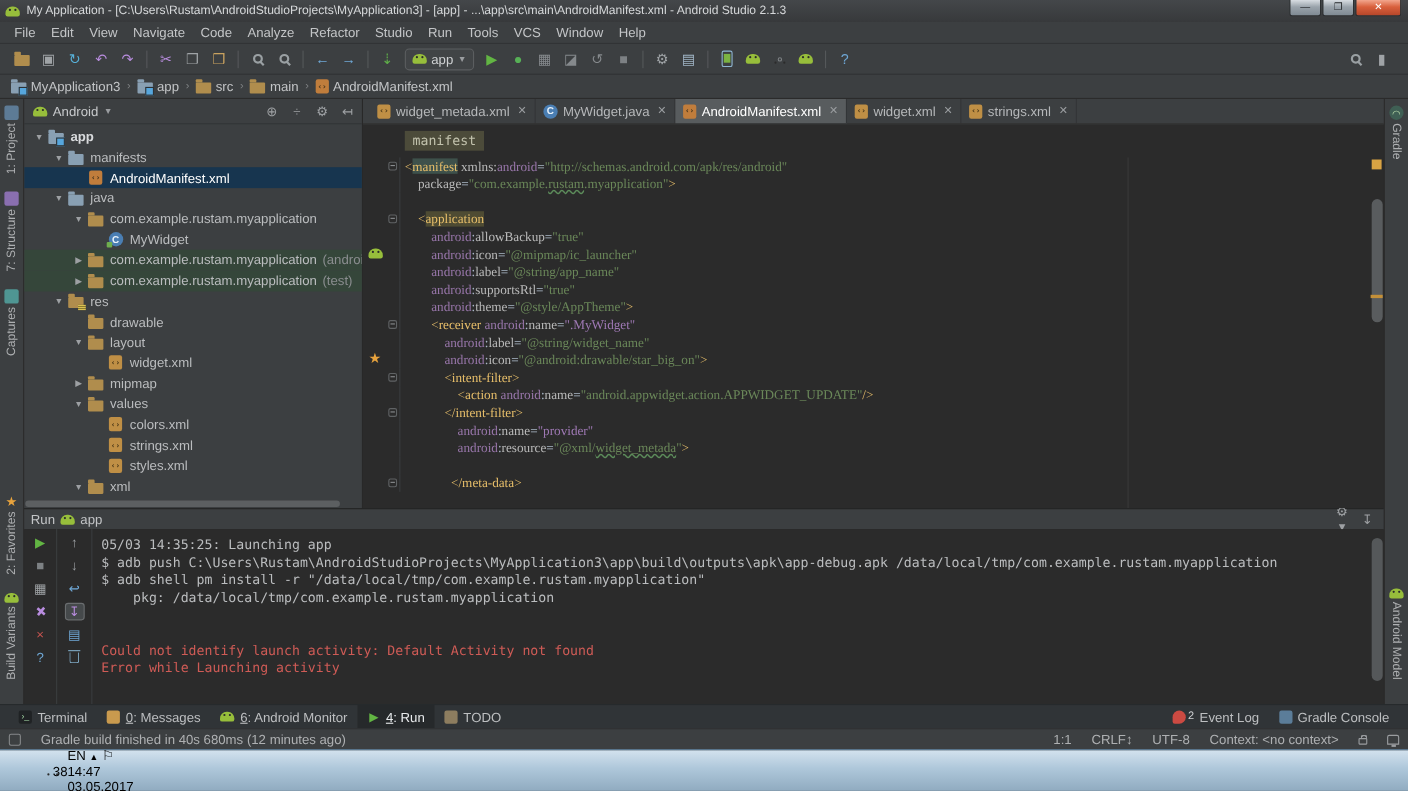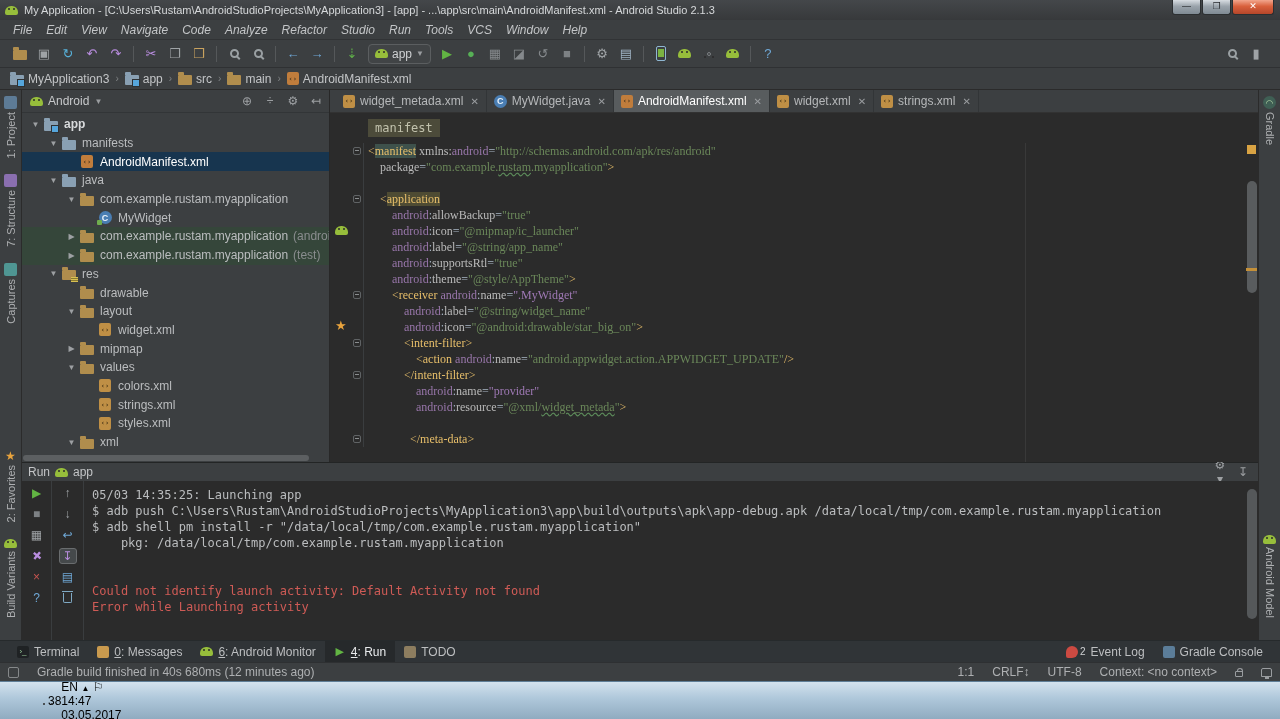--- a/index.html
+++ b/index.html
@@ -13,21 +13,21 @@
   #titlebar .ttl { white-space:nowrap; overflow:hidden; }
   .winbtns { position:absolute; right:6px; top:0; display:flex; }
   .winbtn { width:29px; height:15px; border:1px solid #2c2f31; border-top:none; border-radius:0 0 3px 3px;
     background:linear-gradient(#d8dde2,#9aa3ab 45%,#7f8a93); color:#26292c; font-size:9px; line-height:13px;
     text-align:center; margin-left:1px; }
   .winbtn.close { width:42px; background:linear-gradient(#f2a68d,#d9603c 45%,#b5462a); color:#fff; }
 
   
   #menubar { height:20px; background:#3c3f41; color:#c3c5c7; display:flex; align-items:center;
     padding-left:6px; border-bottom:1px solid #313335; }
-  .mitem { padding:2px 7px;font-style:italic; }
+  .mitem { padding:2px 7px; }
 
   
   #toolbar { height:28px; background:#3c3f41; display:flex; align-items:center; padding-left:8px;
     border-bottom:1px solid #2f3133; }
   .tico { width:22px; height:20px; display:inline-flex; align-items:center; justify-content:center;
     font-size:13px; margin:0 1px; border-radius:3px; }
   .tsep { width:1px; height:16px; background:#55585a; margin:0 5px; }
   .appchip { height:20px; border:1px solid #5b5e60; border-radius:4px; background:#414446;
     display:flex; align-items:center; gap:4px; padding:0 6px; margin:0 4px; color:#cfd1d3; }
   .caret { font-size:8px; color:#9a9da0; }

